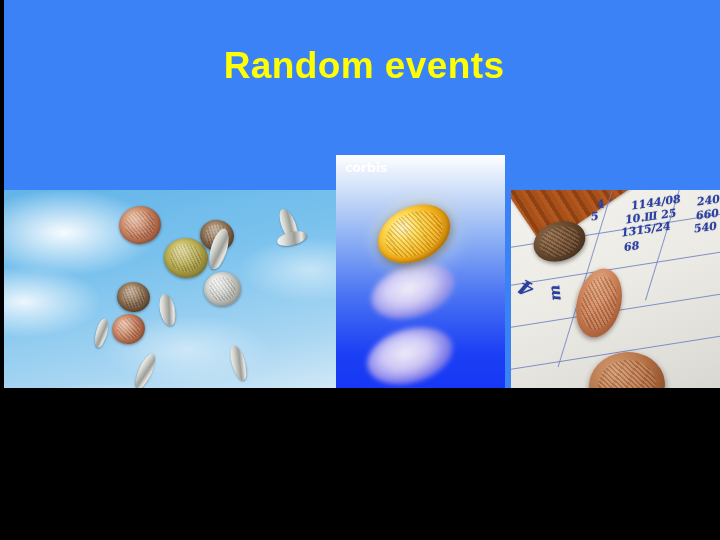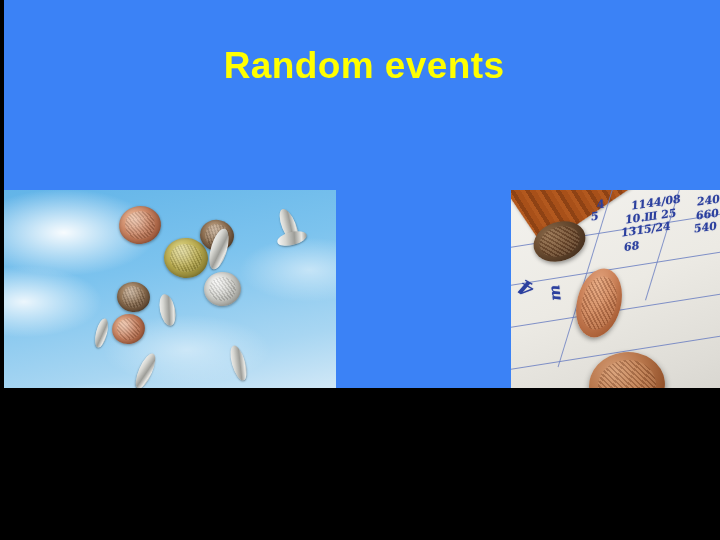--- a/index.html
+++ b/index.html
@@ -209,20 +209,31 @@
 
     <div class="edge" style="left:207px;top:38px;width:16px;height:42px;transform:rotate(16deg);"></div>
     <div class="edge" style="left:278px;top:18px;width:14px;height:36px;transform:rotate(-22deg);"></div>
     <div class="edge" style="left:273px;top:42px;width:30px;height:13px;transform:rotate(-14deg);"></div>
     <div class="edge" style="left:156px;top:104px;width:15px;height:32px;transform:rotate(-12deg);"></div>
     <div class="edge" style="left:92px;top:128px;width:11px;height:30px;transform:rotate(14deg);"></div>
     <div class="edge" style="left:135px;top:162px;width:13px;height:38px;transform:rotate(24deg);"></div>
     <div class="edge" style="left:228px;top:155px;width:13px;height:36px;transform:rotate(-16deg);"></div>
   </div>
 
+  <div class="photo photo-spin">
+    <div class="corbis">corbis</div>
+
+    <div class="ghost" style="left:30px;top:296px;width:90px;height:56px;transform:rotate(-12deg);"></div>
+    <div class="ghost" style="left:28px;top:238px;width:90px;height:56px;transform:rotate(-14deg);"></div>
+    <div class="ghost" style="left:30px;top:174px;width:88px;height:54px;transform:rotate(-16deg);"></div>
+    <div class="ghost" style="left:34px;top:110px;width:86px;height:52px;transform:rotate(-18deg);"></div>
+
+    <div class="gold-glow"></div>
+    <div class="gold-coin"></div>
+  </div>
 
   <div class="photo photo-paper">
     <div class="wood"></div>
 
     <div class="rule" style="left:-20px; top:60px;  width:260px; transform:rotate(-9deg);"></div>
     <div class="rule" style="left:-20px; top:98px;  width:260px; transform:rotate(-9deg);"></div>
     <div class="rule" style="left:-20px; top:140px; width:270px; transform:rotate(-9deg);"></div>
     <div class="rule" style="left:-20px; top:182px; width:270px; transform:rotate(-9deg);"></div>
     <div class="vrule" style="left:105px; top:-14px; height:200px; transform:rotate(17deg);"></div>
     <div class="vrule" style="left:172px; top:-14px; height:130px; transform:rotate(17deg);"></div>

